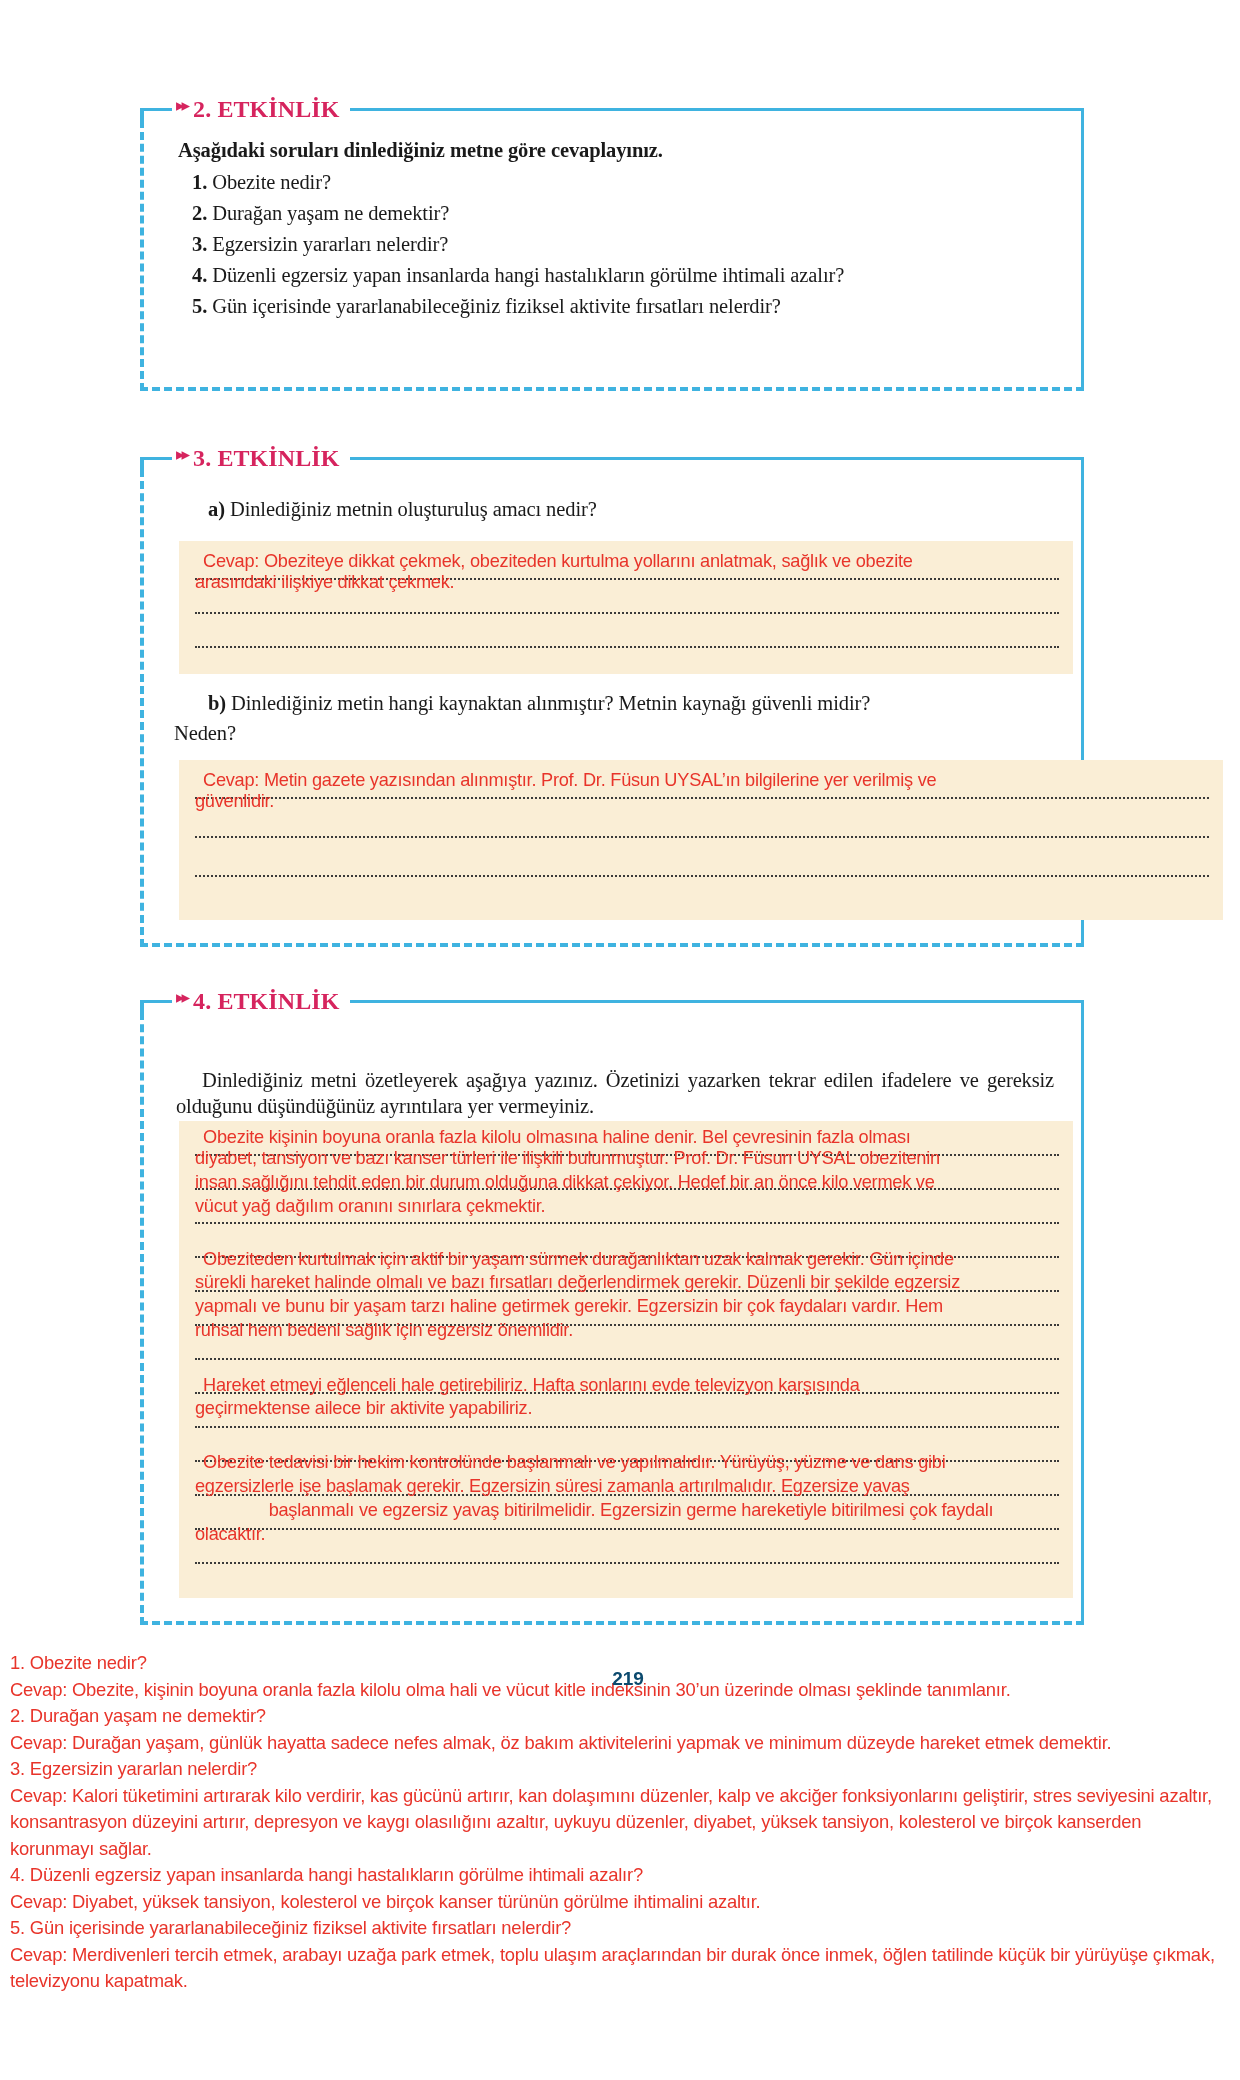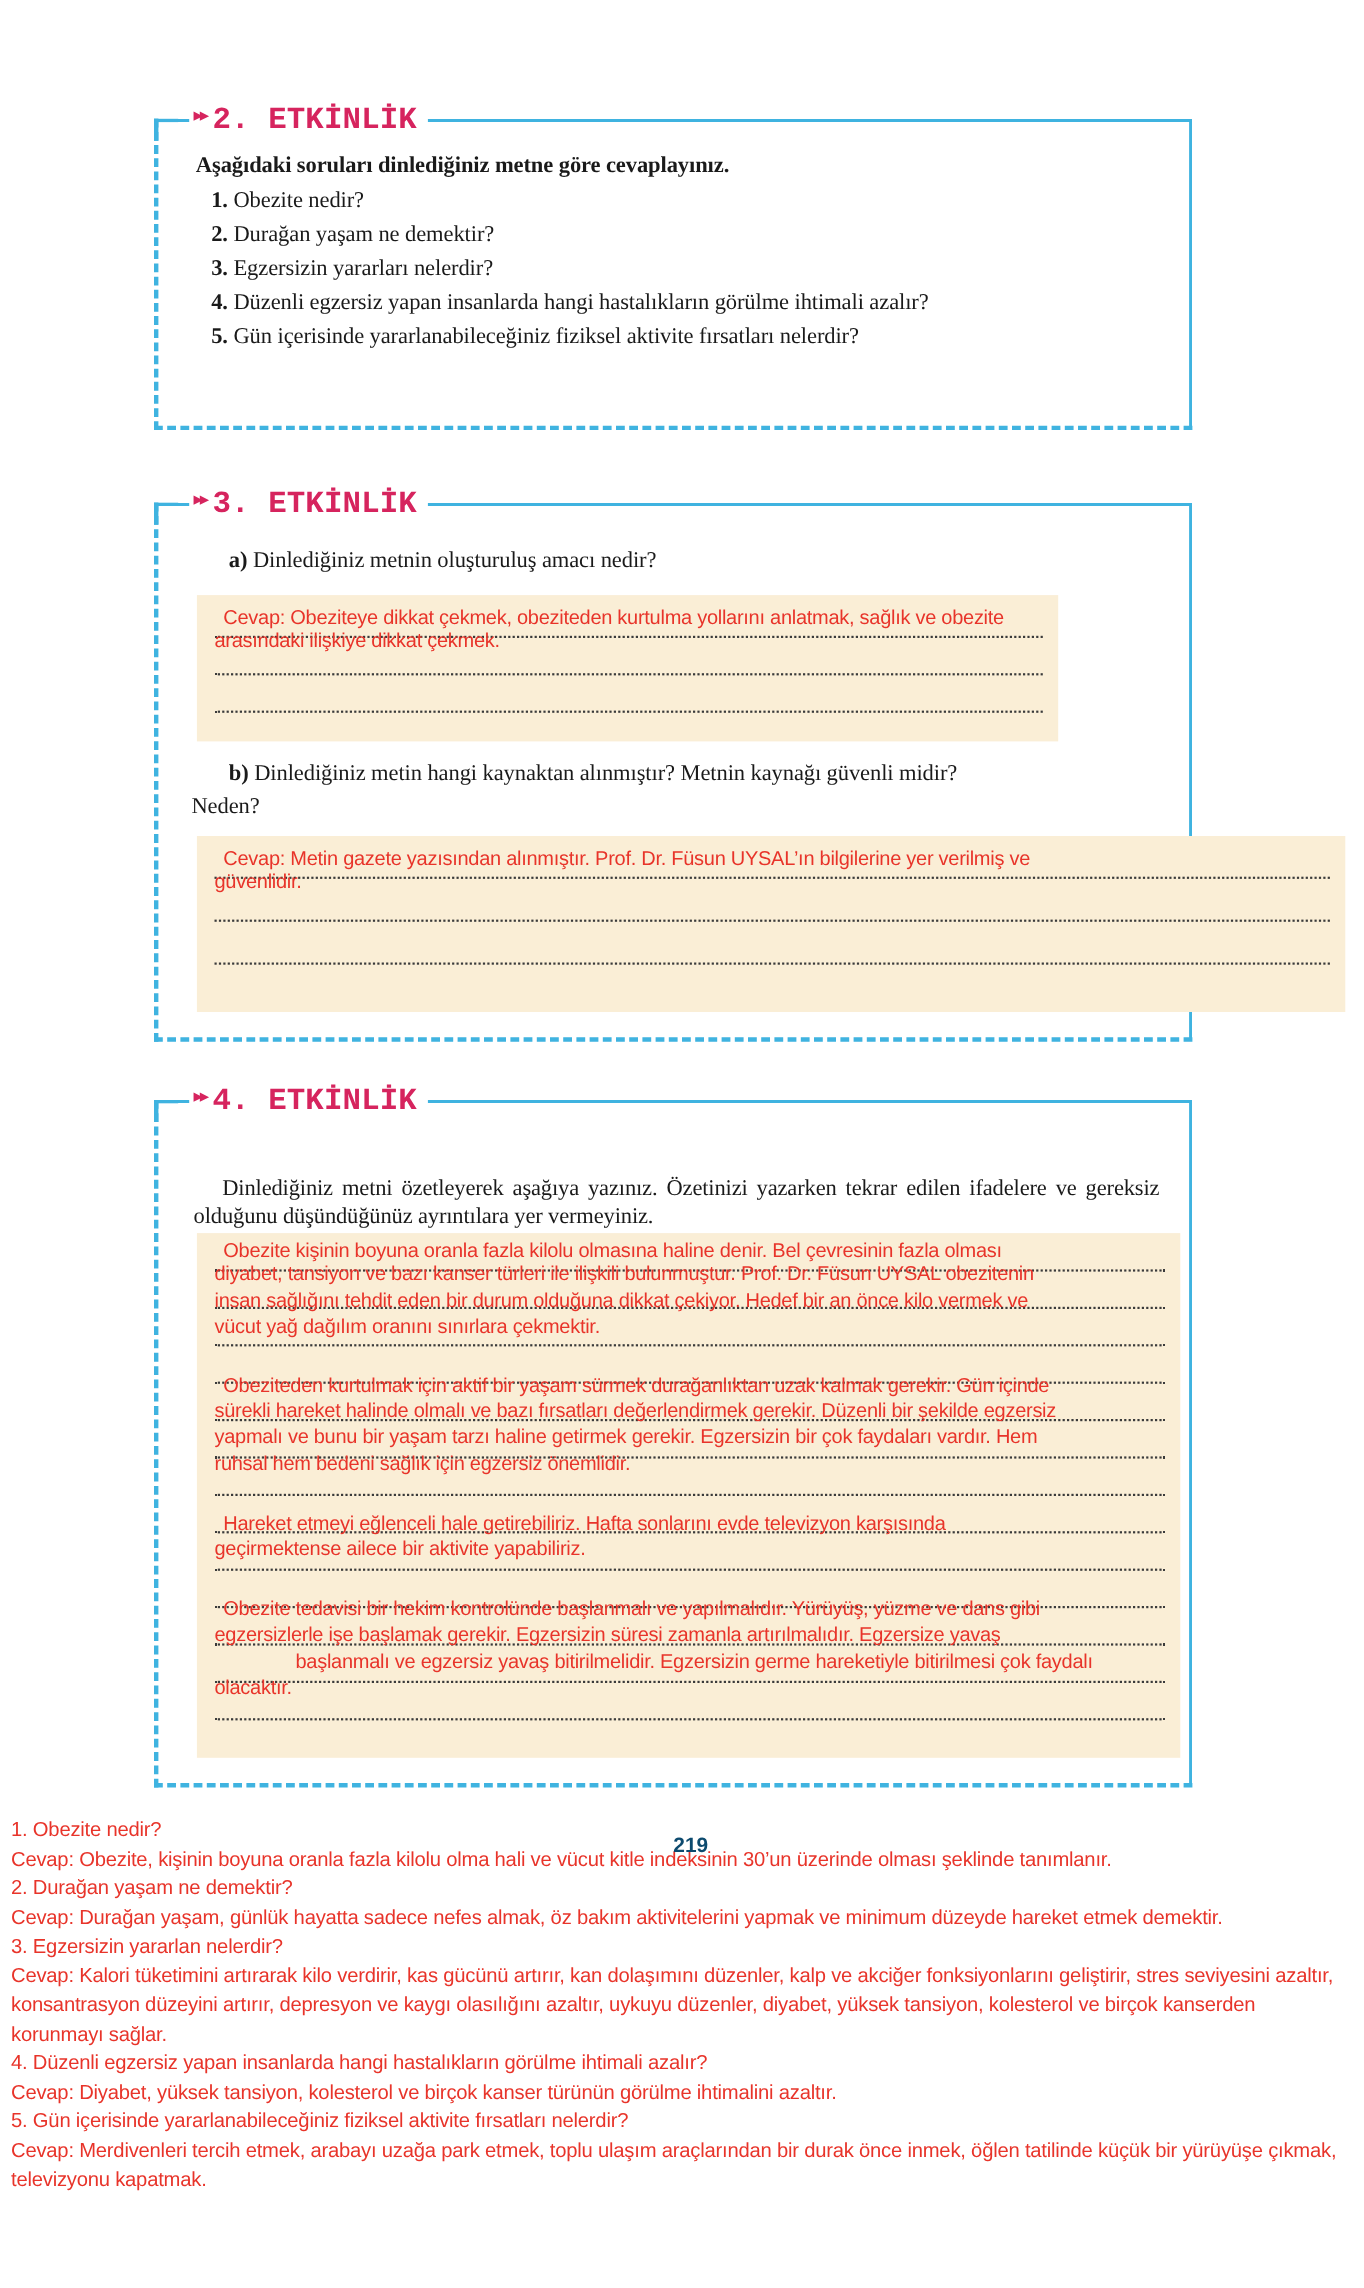--- a/index.html
+++ b/index.html
@@ -49,23 +49,23 @@
     font-size: 17px;
     letter-spacing: -3px;
     line-height: 1;
     position: relative;
     top: -4px;
     font-family: "DejaVu Sans", sans-serif;
   }
 
   .act-title {
     color: #d6245e;
-    font-family: Liberation Mono, monospace;
+    font-family: Liberation Serif, serif;
     font-weight: bold;
-    font-size: 28px;
+    font-size: 24px;
     letter-spacing: 0.1px;
     white-space: nowrap;
   }
 
   
   .corner-mark {
     position: absolute;
     top: -3px;
     left: -4px;
     width: 22px;
@@ -211,21 +211,21 @@
     <div class="activity-header">
       <span class="act-arrows">▸▸</span>
       <span class="act-title">3. ETKİNLİK</span>
     </div>
 
     <div class="sub-q" style="position:absolute; left:64px; top:38px; right:30px;">
       <b>a)</b>
       <span>Dinlediğiniz metnin oluşturuluş amacı nedir?</span>
     </div>
 
-    <div class="answer-box" style="position:absolute; left:35px; top:81px; width:783px; height:133px;">
+    <div class="answer-box" style="position:absolute; left:35px; top:81px; width:894px; height:133px;">
       <div class="rule" style="top:37px;"></div>
       <div class="rule" style="top:71px;"></div>
       <div class="rule" style="top:105px;"></div>
       <div class="ans-text" style="top:6px;">Cevap: Obeziteye dikkat çekmek, obeziteden kurtulma yollarını anlatmak, sağlık ve obezite</div>
       <div class="ans-text" style="top:27px; left:16px;">arasındaki ilişkiye dikkat çekmek.</div>
     </div>
 
     <div class="sub-q" style="position:absolute; left:64px; top:232px; right:30px;">
       <b>b)</b>
       <span>Dinlediğiniz metin hangi kaynaktan alınmıştır? Metnin kaynağı güvenli midir?</span>

